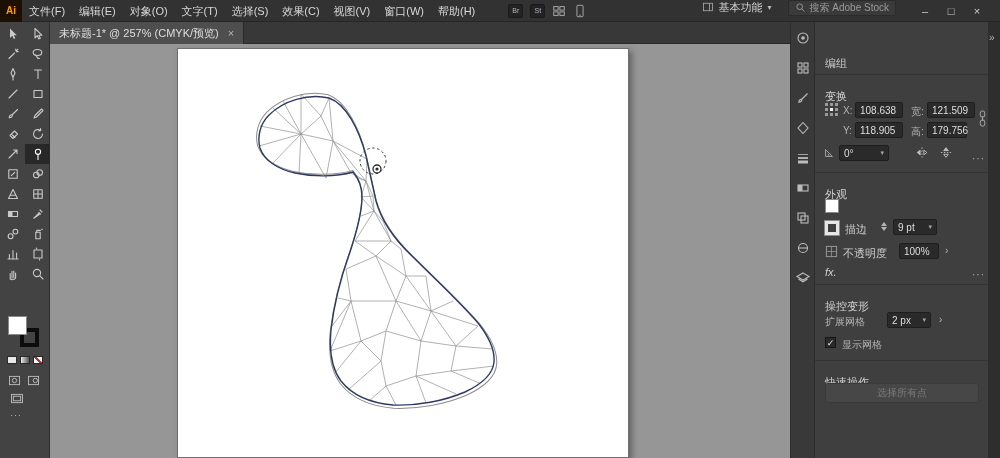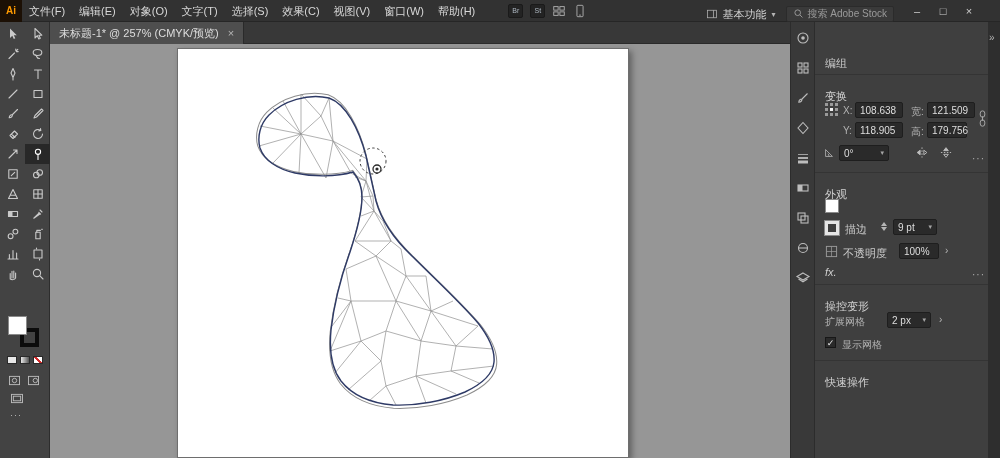--- a/index.html
+++ b/index.html
@@ -10,21 +10,21 @@
   .menubar{position:absolute;left:0;top:0;width:1000px;height:22px;background:#323232;
            display:flex;align-items:center;z-index:9;border-bottom:1px solid #262626}
   .ai-logo{width:22px;height:22px;background:#1c1005;color:#ff9a00;font-weight:bold;font-size:10px;
            display:flex;align-items:center;justify-content:center;flex:0 0 auto}
   .menu-items{display:flex;align-items:center;}
   .menu-item{font-size:11px;color:#d8d8d8;padding:0 7px;line-height:22px;cursor:default;white-space:nowrap}
   .mid-icons{display:flex;align-items:center;gap:7px;margin-left:26px}
   .badge{width:15px;height:14px;background:#232323;border:1px solid #1a1a1a;border-radius:2px;
          font-size:7px;color:#aeb8c2;display:flex;align-items:center;justify-content:center}
   .micon svg{display:block}
-  .mb-right{margin-left:auto;display:flex;align-items:flex-end;gap:10px;padding-right:18px}
+  .mb-right{margin-left:auto;display:flex;align-items:flex-start;gap:16px;padding-right:10px}
   .workspace{display:flex;align-items:center;gap:5px;font-size:11px;color:#cfcfcf}
   .caret{font-size:8px;color:#b5b5b5}
   .stock-search{display:flex;align-items:center;gap:4px;background:#3a3a3a;border:1px solid #2b2b2b;
                 height:16px;padding:0 6px;min-width:104px;border-radius:2px}
   .stock-search span{font-size:10px;color:#9a9a9a}
   .win-controls{display:flex;align-items:center}
   .win-btn{width:26px;height:22px;display:flex;align-items:center;justify-content:center;
            font-size:11px;color:#cfcfcf}
   
   .tabbar{position:absolute;left:50px;top:22px;width:740px;height:22px;background:#383838;
@@ -490,20 +490,21 @@
         <span>2 px</span>
           <span class="fcaret">▾</span>
       </div>
       <span class="chev" style="position:absolute;left:124px;top:29px">›</span>
       <span class="checkbox" style="position:absolute;left:10px;top:52px">✓</span>
       <span class="lab" style="position:absolute;left:27px;top:53px">显示网格</span>
     </div>
 
     <div class="sec" style="top:338px;height:98px">
       <div class="sec-title">快速操作</div>
+      <div class="qbtn">选择所有点</div>
     </div>
   </section>
 
   <div class="right-edge">
     <span class="collapse">»</span>
   </div>
 
 </div>
 
 </body></html>

